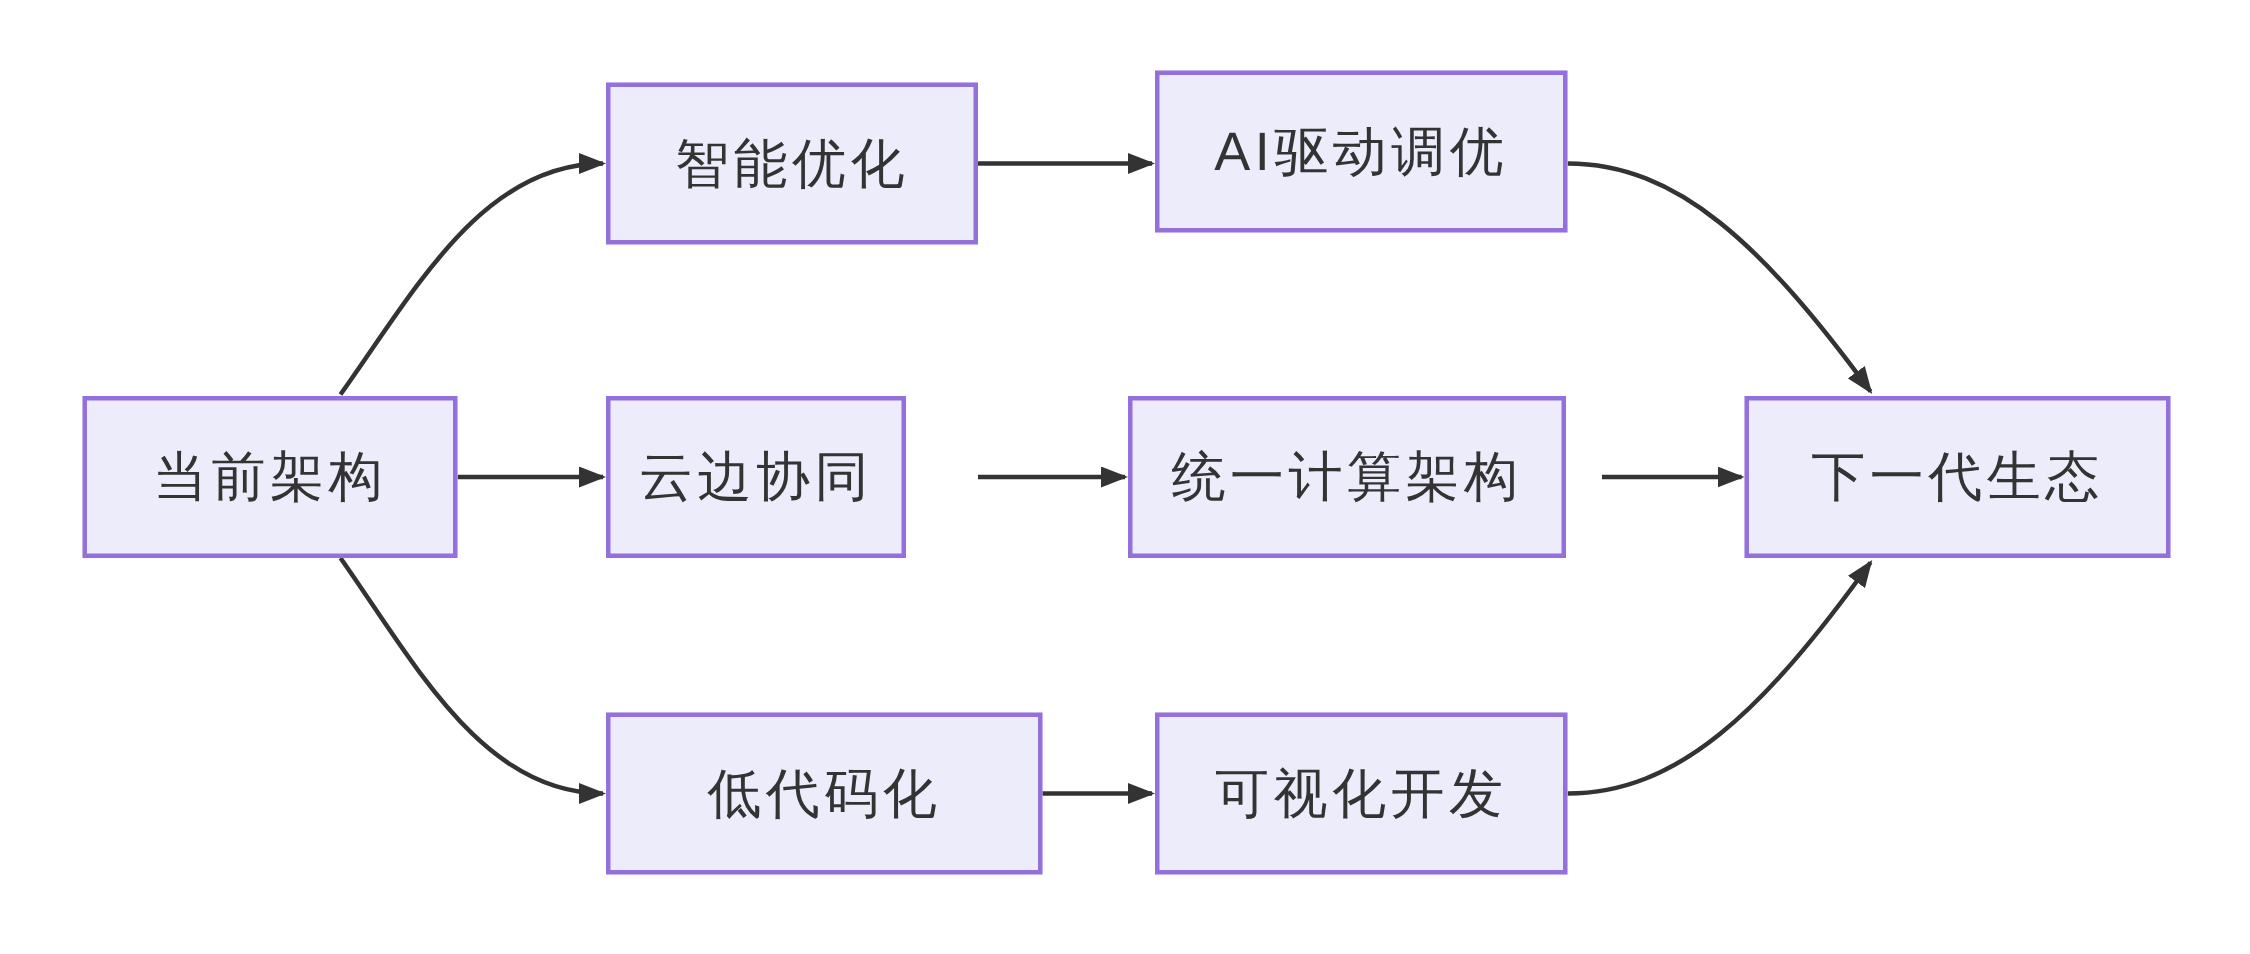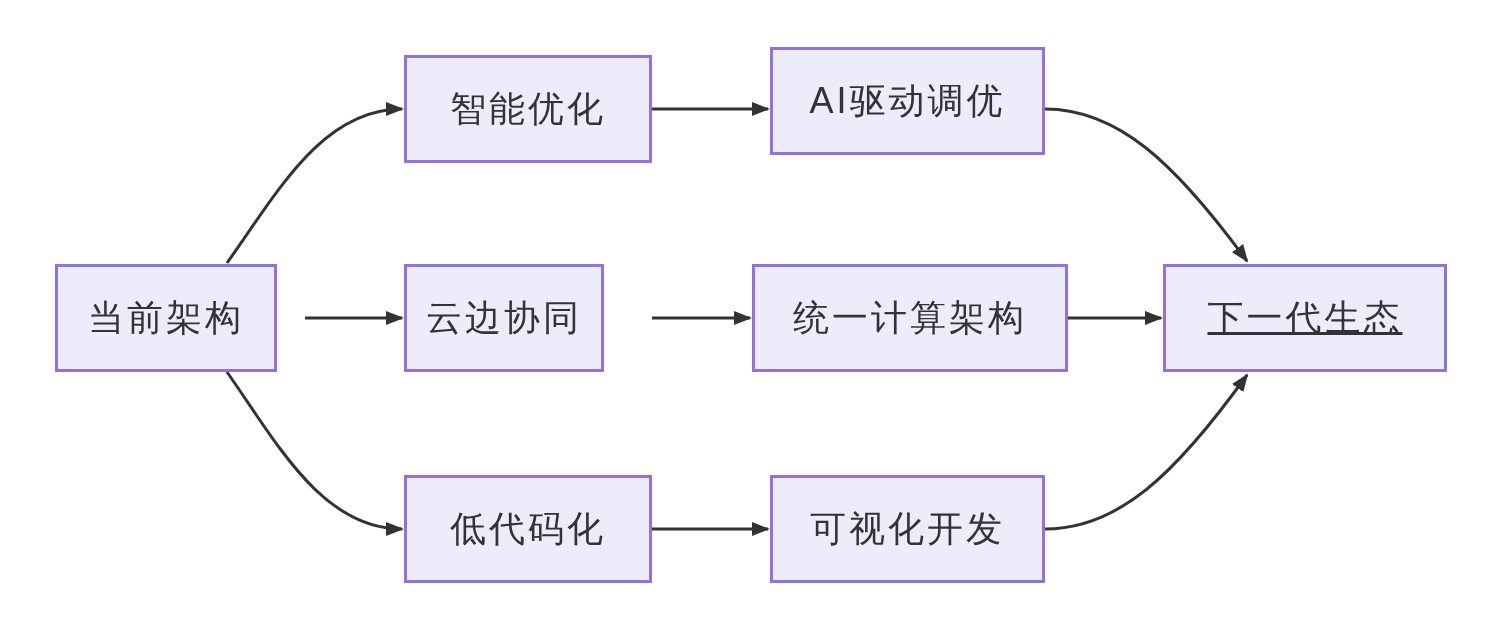--- a/index.html
+++ b/index.html
@@ -34,28 +34,28 @@
     border: 3px solid #9370DB;
     display: flex;
     align-items: center;
     justify-content: center;
     color: #333333;
     font-size: 36px;
     letter-spacing: 3px;
     white-space: nowrap;
   }
   
-  .node-current     { left:   55px; top: 264px; width: 222px; height: 108px; }
+  .node-current     { left:   55px; top: 264px; width: 250px; height: 108px; }
   .node-smart-opt   { left:  404px; top:  55px; width: 248px; height: 108px; justify-content: center; }
   .node-ai-tuning   { left:  770px; top:  47px; width: 275px; height: 108px; }
   .node-cloud-edge  { left:  404px; top: 264px; width: 200px; height: 108px; }
-  .node-unified     { left:  752px; top: 264px; width: 316px; height: 108px; }
-  .node-low-code    { left:  404px; top: 475px; width: 248px; height: 108px; }
+  .node-unified     { left:  752px; top: 264px; width: 292px; height: 108px; }
+  .node-low-code    { left:  404px; top: 475px; width: 291px; height: 108px; }
   .node-visual-dev  { left:  770px; top: 475px; width: 275px; height: 108px; }
-  .node-next-gen    { left: 1163px; top: 264px; width: 284px; height: 108px; text-decoration: underline; }
+  .node-next-gen    { left: 1163px; top: 264px; width: 284px; height: 108px; }
 </style>
 </head>
 <body>
 
 <div class="canvas">
 
   <svg class="edge-layer" viewBox="0 0 1500 636" xmlns="http://www.w3.org/2000/svg">
     <defs>
       <marker id="arrow" viewBox="0 0 18 14" refX="16" refY="7" markerWidth="18" markerHeight="14" markerUnits="userSpaceOnUse" orient="auto">
         <path d="M0,0 L18,7 L0,14 Z" fill="#333333"></path>

